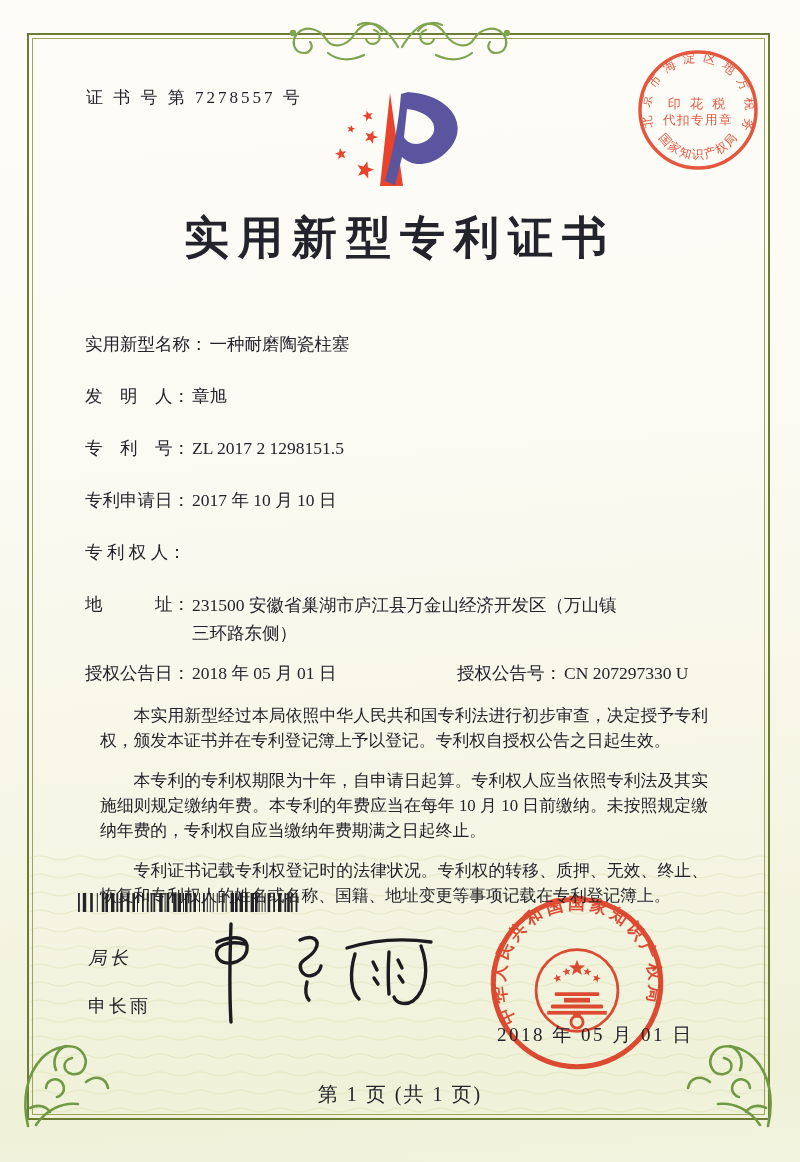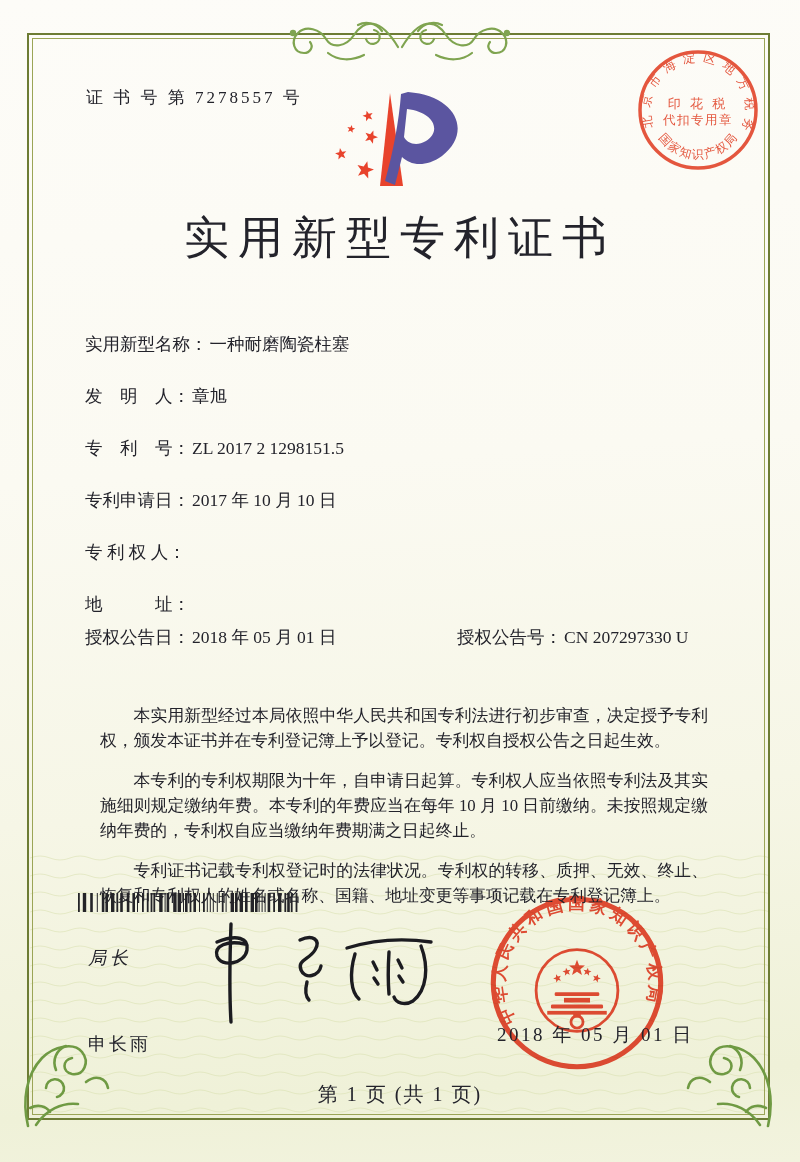--- a/index.html
+++ b/index.html
@@ -4,35 +4,35 @@
 <style>
   html,body{margin:0;padding:0;background:#e9e9e5;}
   .page{position:relative;width:800px;height:1162px;margin:0 auto;overflow:hidden;
     background:linear-gradient(176deg,#fdfcf8 0%,#fbfaf2 40%,#f6f6e6 68%,#eff1d8 92%,#f2f3de 100%);
     font-family:"Liberation Serif","DejaVu Serif",serif;color:#23232b;}
   .border-outer{position:absolute;left:27px;top:33px;right:30px;bottom:42px;border:2.5px solid #6d7c34;}
   .border-inner{position:absolute;inset:3px;border:1px solid #9ba556;}
   .cert-no{position:absolute;left:86px;top:86px;font-size:17px;letter-spacing:3px;}
   .logo{position:absolute;left:328px;top:80px;}
   .tax-stamp{position:absolute;left:636px;top:48px;opacity:.92;}
-  .title{position:absolute;left:0;right:0;top:208px;text-align:center;font-size:45px;font-weight:400;letter-spacing:9px;}
+  .title{position:absolute;left:0;right:0;top:208px;text-align:center;font-size:45px;font-weight:700;letter-spacing:9px;}
   .fields{position:absolute;left:85px;top:331px;width:640px;font-size:17.5px;}
   .field-row{display:flex;line-height:27px;margin-bottom:25px;}
   .field-row .lbl{flex:none;}
   .field-row .val{flex:1;margin-left:2px;}
-  .addr-row{margin-bottom:6px;}
+  .addr-row{margin-bottom:13px;}
   .addr-row .val{white-space:pre-line;line-height:28px;}
   .grant-row{display:flex;margin-bottom:0;}
   .grant-left{display:flex;width:372px;}
   .grant-right{display:flex;flex:1;}
   .paragraphs{position:absolute;left:85px;top:688px;width:638px;font-size:16.8px;line-height:25px;text-align:justify;}
   .paragraphs p{margin:15px;text-indent:2em;}
   .barcode{position:absolute;left:78px;top:893px;}
   .director-title{position:absolute;left:88px;top:946px;font-size:18px;letter-spacing:4px;font-style:italic;}
-  .director-name{position:absolute;left:88px;top:994px;font-size:18px;letter-spacing:3px;margin-top:38px;}
+  .director-name{position:absolute;left:88px;top:994px;font-size:18px;letter-spacing:3px;}
   .signature{position:absolute;left:195px;top:912px;}
   .seal{position:absolute;left:484px;top:890px;mix-blend-mode:multiply;opacity:.93;}
   .seal-date{position:absolute;left:497px;top:1022px;font-size:19px;letter-spacing:2.5px;z-index:6;}
   .footer{position:absolute;left:0;right:0;top:1081px;text-align:center;font-size:20px;letter-spacing:2px;}
   .orn-top{position:absolute;left:268px;top:8px;display:flex;z-index:2;}
   .orn-bl{position:absolute;left:16px;top:1030px;z-index:2;}
   .orn-br{position:absolute;right:20px;top:1030px;z-index:2;transform:scaleX(-1);}
   .waves{position:absolute;left:30px;top:852px;z-index:0;}
   .above{z-index:1;}
 </style>
@@ -153,20 +153,22 @@
     </div>
     <div class="field-row">
       <span class="lbl">专利申请日：</span>
       <span class="val">2017 年 10 月 10 日</span>
     </div>
     <div class="field-row">
       <span class="lbl">专 利 权 人：</span>
     </div>
     <div class="field-row addr-row">
       <span class="lbl">地　　　址：</span>
+      <span class="val">231500 安徽省巢湖市庐江县万金山经济开发区（万山镇
+三环路东侧）</span>
     </div>
     <div class="field-row grant-row">
       <span class="grant-left">
         <span class="lbl">授权公告日：</span>
         <span class="val">2018 年 05 月 01 日</span>
       </span>
       <span class="grant-right">
         <span class="lbl">授权公告号：</span>
         <span class="val">CN 207297330 U</span>
       </span>

